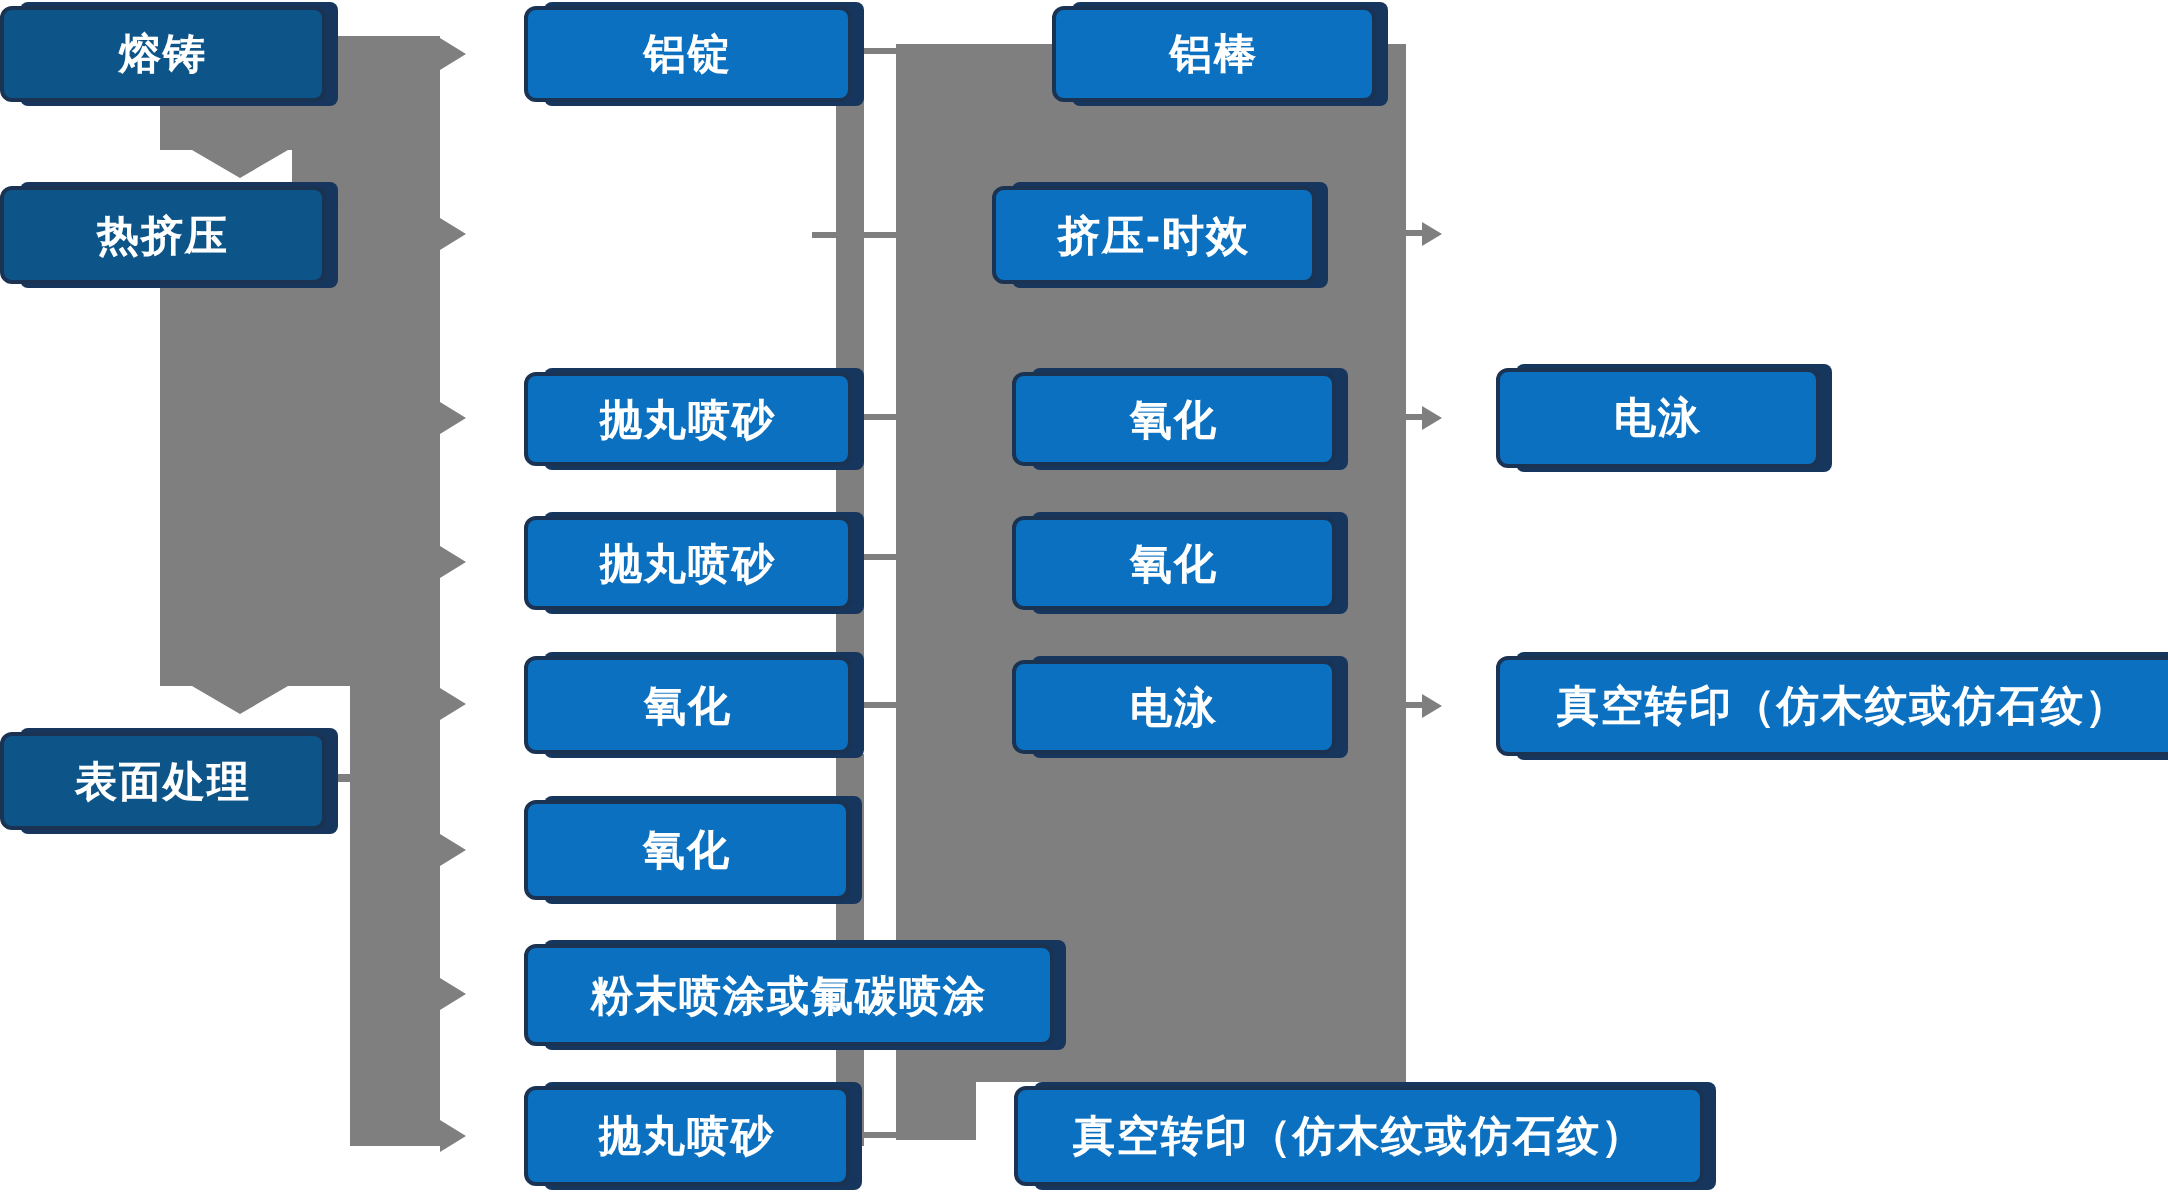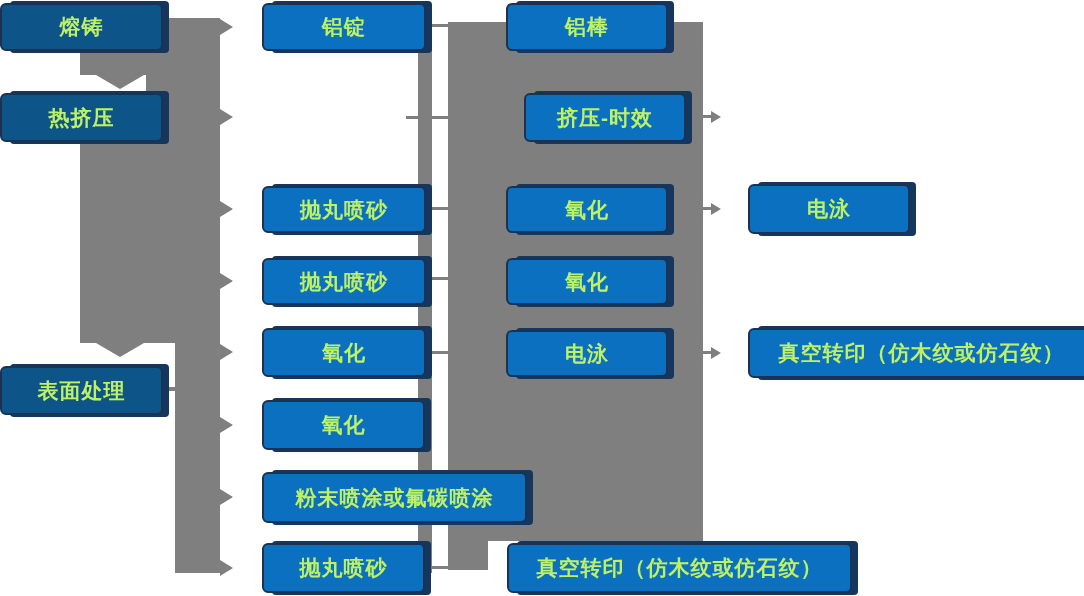--- a/index.html
+++ b/index.html
@@ -8,21 +8,21 @@
     width:1084px;height:596px;
     background:#ffffff;
     overflow:hidden;
     font-family:"Liberation Sans", sans-serif;
   }
   
   .node{
     position:absolute;
     box-sizing:border-box;
     display:flex;align-items:center;justify-content:center;
-    color:#bef264;
+    color:#ffffff;
     font-weight:bold;
     font-size:21px;
     letter-spacing:1px;
     border:2px solid #1a3353;
     border-radius:6px;
     box-shadow:8px 4px 0 -2px #17365d, 8px -4px 0 -2px #17365d;
     z-index:5;
     white-space:nowrap;
   }
   .node.dark{background:#0d5488;}
@@ -91,22 +91,22 @@
   <div class="node dark" style="left:0px;top:366px;width:163px;height:49px;text-align:right;">表面处理</div>
 
   <div class="node light" style="left:242px;top:3px;width:164px;height:48px;">铝锭</div>
   <div class="node light" style="left:242px;top:186px;width:164px;height:47px;">抛丸喷砂</div>
   <div class="node light" style="left:242px;top:258px;width:164px;height:47px;">抛丸喷砂</div>
   <div class="node light" style="left:242px;top:328px;width:164px;height:49px;">氧化</div>
   <div class="node light" style="left:242px;top:400px;width:163px;height:50px;">氧化</div>
   <div class="node light" style="left:242px;top:472px;width:265px;height:51px;">粉末喷涂或氟碳喷涂</div>
   <div class="node light" style="left:242px;top:543px;width:163px;height:50px;">抛丸喷砂</div>
 
-  <div class="node light" style="left:486px;top:3px;width:162px;height:48px;">铝棒</div>
-  <div class="node light" style="left:504px;top:93px;width:162px;height:49px;">挤压-时效</div>
+  <div class="node light" style="left:506px;top:3px;width:162px;height:48px;">铝棒</div>
+  <div class="node light" style="left:476px;top:93px;width:162px;height:49px;">挤压-时效</div>
   <div class="node light" style="left:486px;top:186px;width:162px;height:47px;">氧化</div>
   <div class="node light" style="left:486px;top:258px;width:162px;height:47px;">氧化</div>
   <div class="node light" style="left:486px;top:330px;width:162px;height:47px;">电泳</div>
   <div class="node light" style="left:487px;top:543px;width:345px;height:50px;">真空转印（仿木纹或仿石纹）</div>
 
   <div class="node light" style="left:728px;top:184px;width:162px;height:50px;">电泳</div>
   <div class="node light" style="left:728px;top:328px;width:347px;height:50px;">真空转印（仿木纹或仿石纹）</div>
 
 </div>
 

